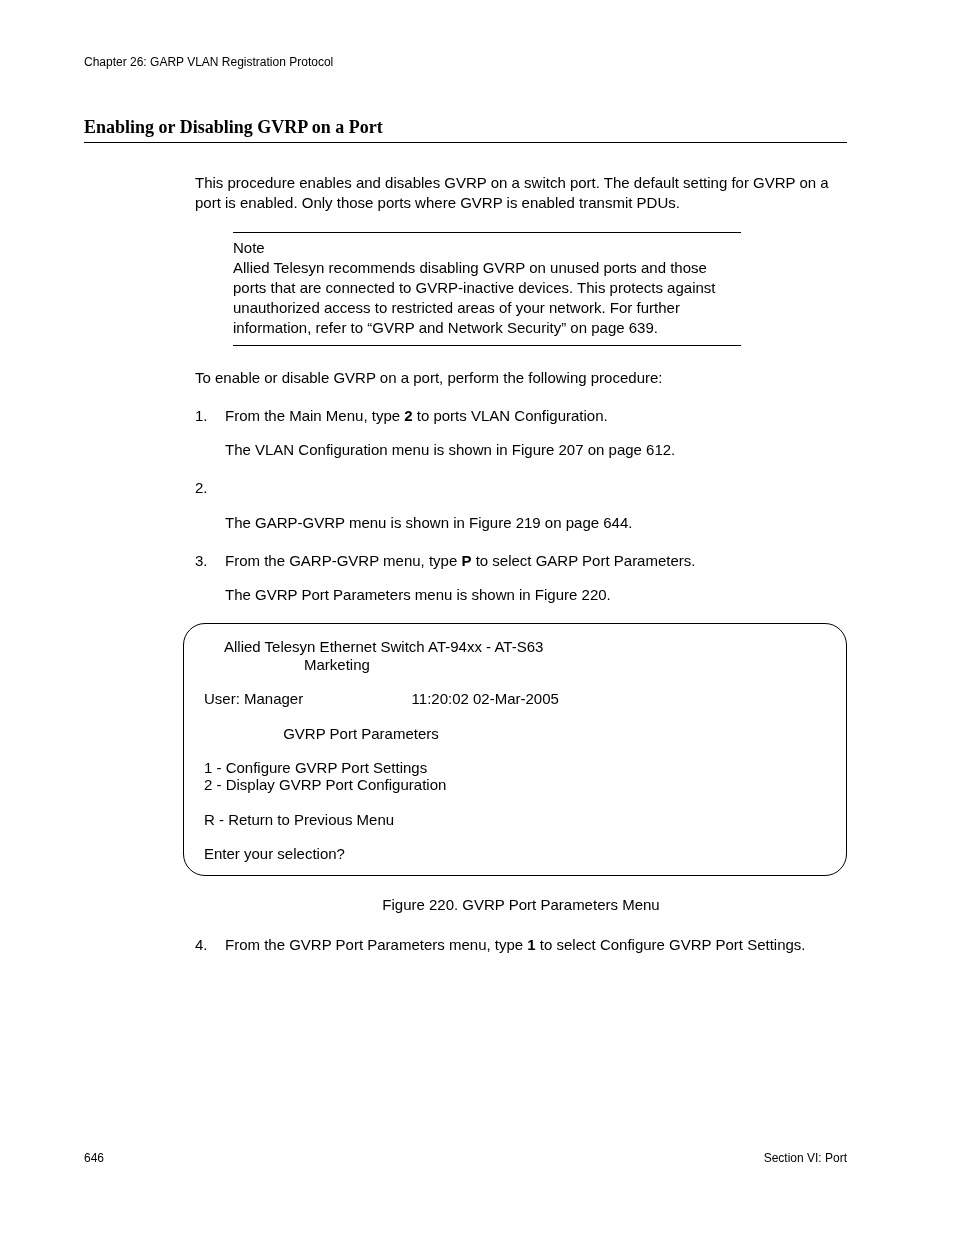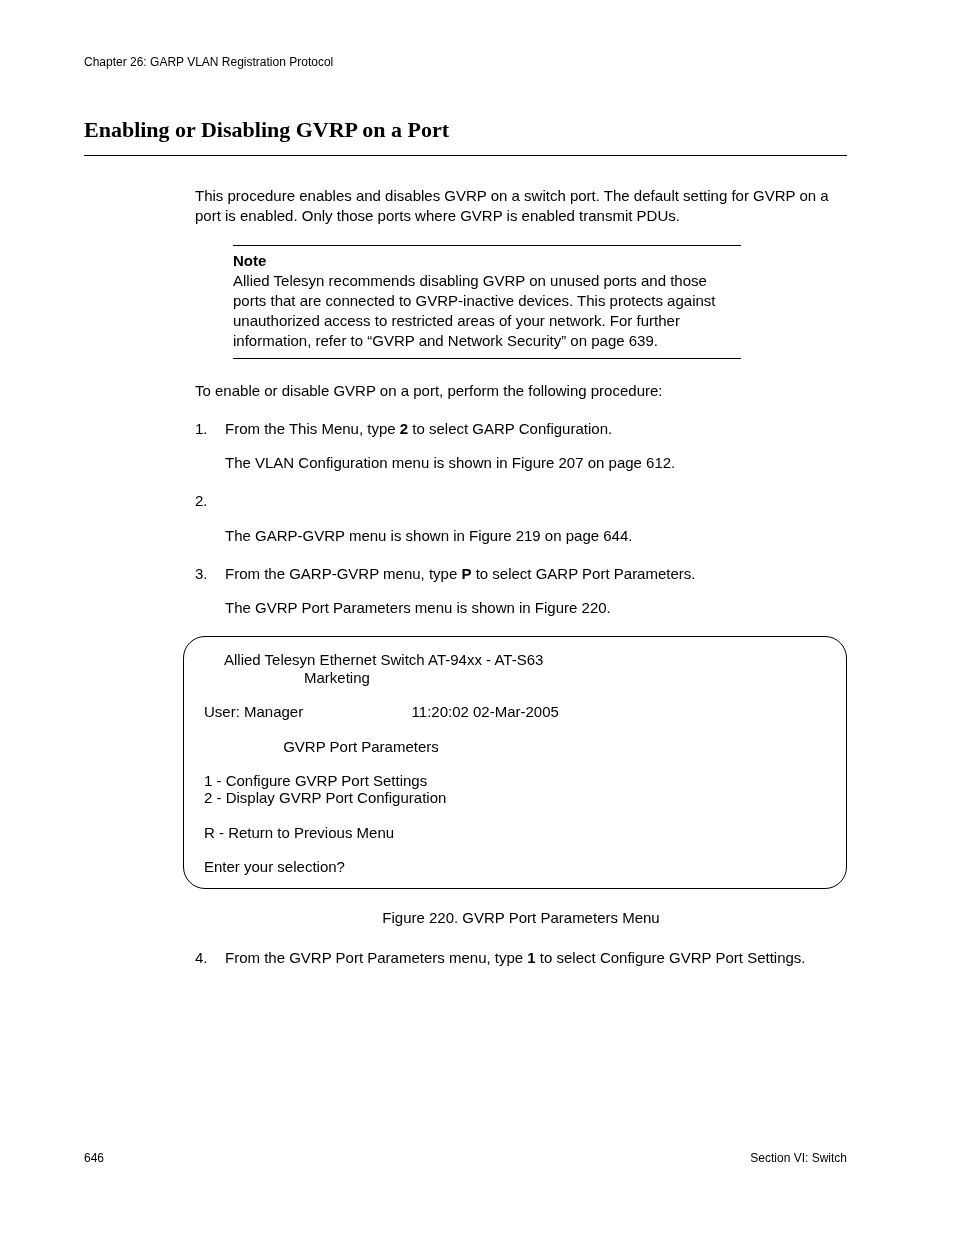--- a/index.html
+++ b/index.html
@@ -16,23 +16,23 @@
     position: relative;
     box-sizing: border-box;
     padding: 55px 84px 40px 84px;
   }
   .running-header {
     font-size: 12px;
     margin-bottom: 48px;
   }
   .section-title {
     font-family: "Times New Roman", Times, serif;
-    font-size: 22px;
+    font-size: 18px;
     font-weight: bold;
-    margin-bottom: 12px;
+    margin-bottom: 4px;
   }
   .title-rule {
     border-bottom: 1px solid #000;
     margin-bottom: 30px;
   }
   .body-col {
     margin-left: 111px;
   }
   .para {
     line-height: 1.35;
@@ -41,21 +41,21 @@
   .note-box {
     margin-left: 38px;
     margin-bottom: 22px;
     padding-top: 6px;
     padding-bottom: 6px;
     border-top: 1px solid #000;
     border-bottom: 1px solid #000;
     width: 508px;
   }
   .note-label {
-    font-weight: bold;
+    font-weight: normal;
     margin-bottom: 2px;
   }
   .note-text {
     line-height: 1.35;
   }
   .ol-item {
     display: flex;
     margin-bottom: 14px;
     line-height: 1.35;
   }
@@ -110,21 +110,21 @@
 
     <div class="note-box">
       <div class="note-label">Note</div>
       <div class="note-text">Allied Telesyn recommends disabling GVRP on unused ports and those ports that are connected to GVRP-inactive devices. This protects against unauthorized access to restricted areas of your network. For further information, refer to “GVRP and Network Security” on page 639.</div>
     </div>
 
     <div class="para">To enable or disable GVRP on a port, perform the following procedure:</div>
 
     <div class="ol-item">
       <div class="ol-num">1.</div>
-      <div><span>From the This Menu, type </span><b>2</b><span> to select GARP Configuration.</span></div>
+      <div><span>From the Main Menu, type </span><b>2</b><span> to ports VLAN Configuration.</span></div>
     </div>
     <div class="sub-para">The VLAN Configuration menu is shown in Figure 207 on page 612.</div>
 
     <div class="ol-item">
       <div class="ol-num">2.</div>
     </div>
     <div class="sub-para">The GARP-GVRP menu is shown in Figure 219 on page 644.</div>
 
     <div class="ol-item">
       <div class="ol-num">3.</div>
@@ -150,16 +150,16 @@
 
     <div class="ol-item">
       <div class="ol-num">4.</div>
       <div><span>From the GVRP Port Parameters menu, type </span><b>1</b><span> to select Configure GVRP Port Settings.</span></div>
     </div>
 
   </div>
 
   <div class="footer">
     <span class="footer-left">646</span>
-    <span class="footer-right">Section VI: Switch</span>
+    <span class="footer-right">Section VI: Port</span>
   </div>
 
 </div>
 
 </body></html>

